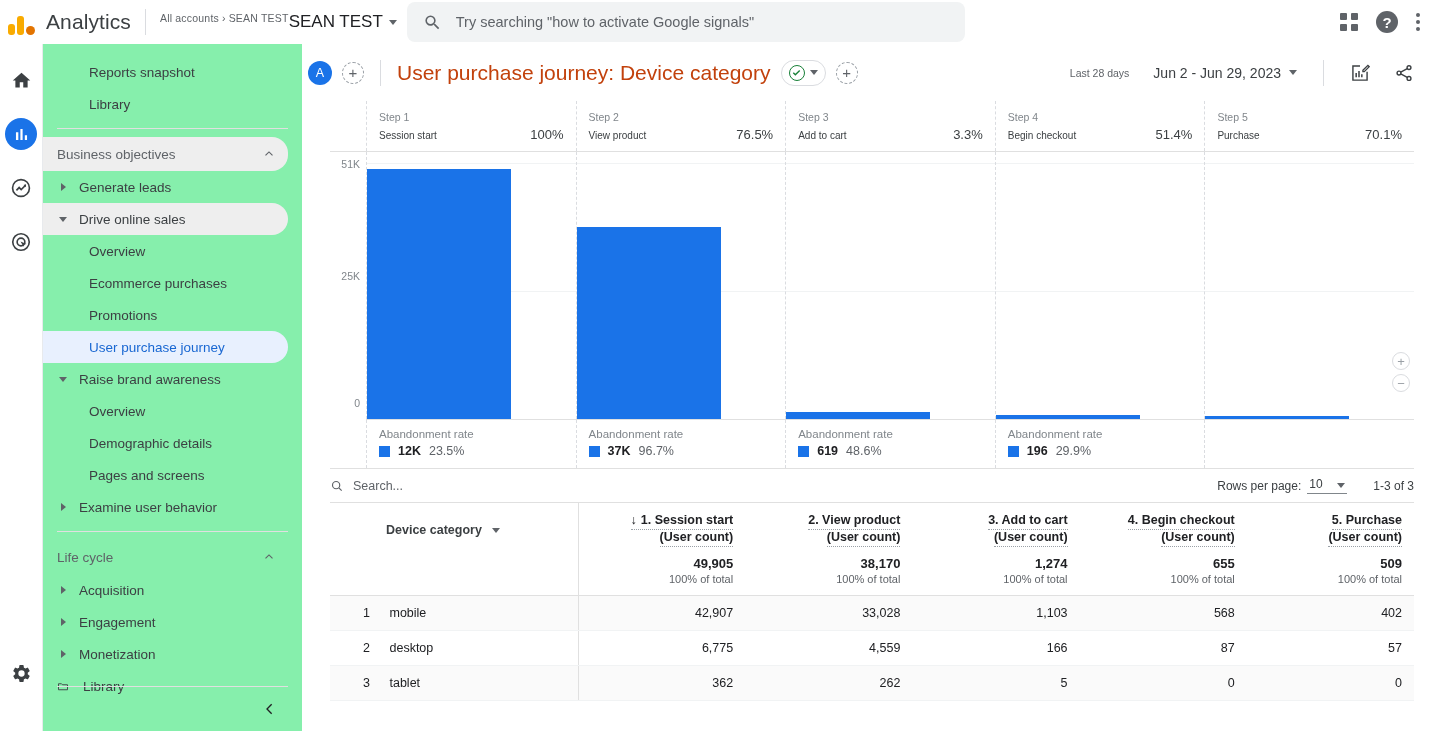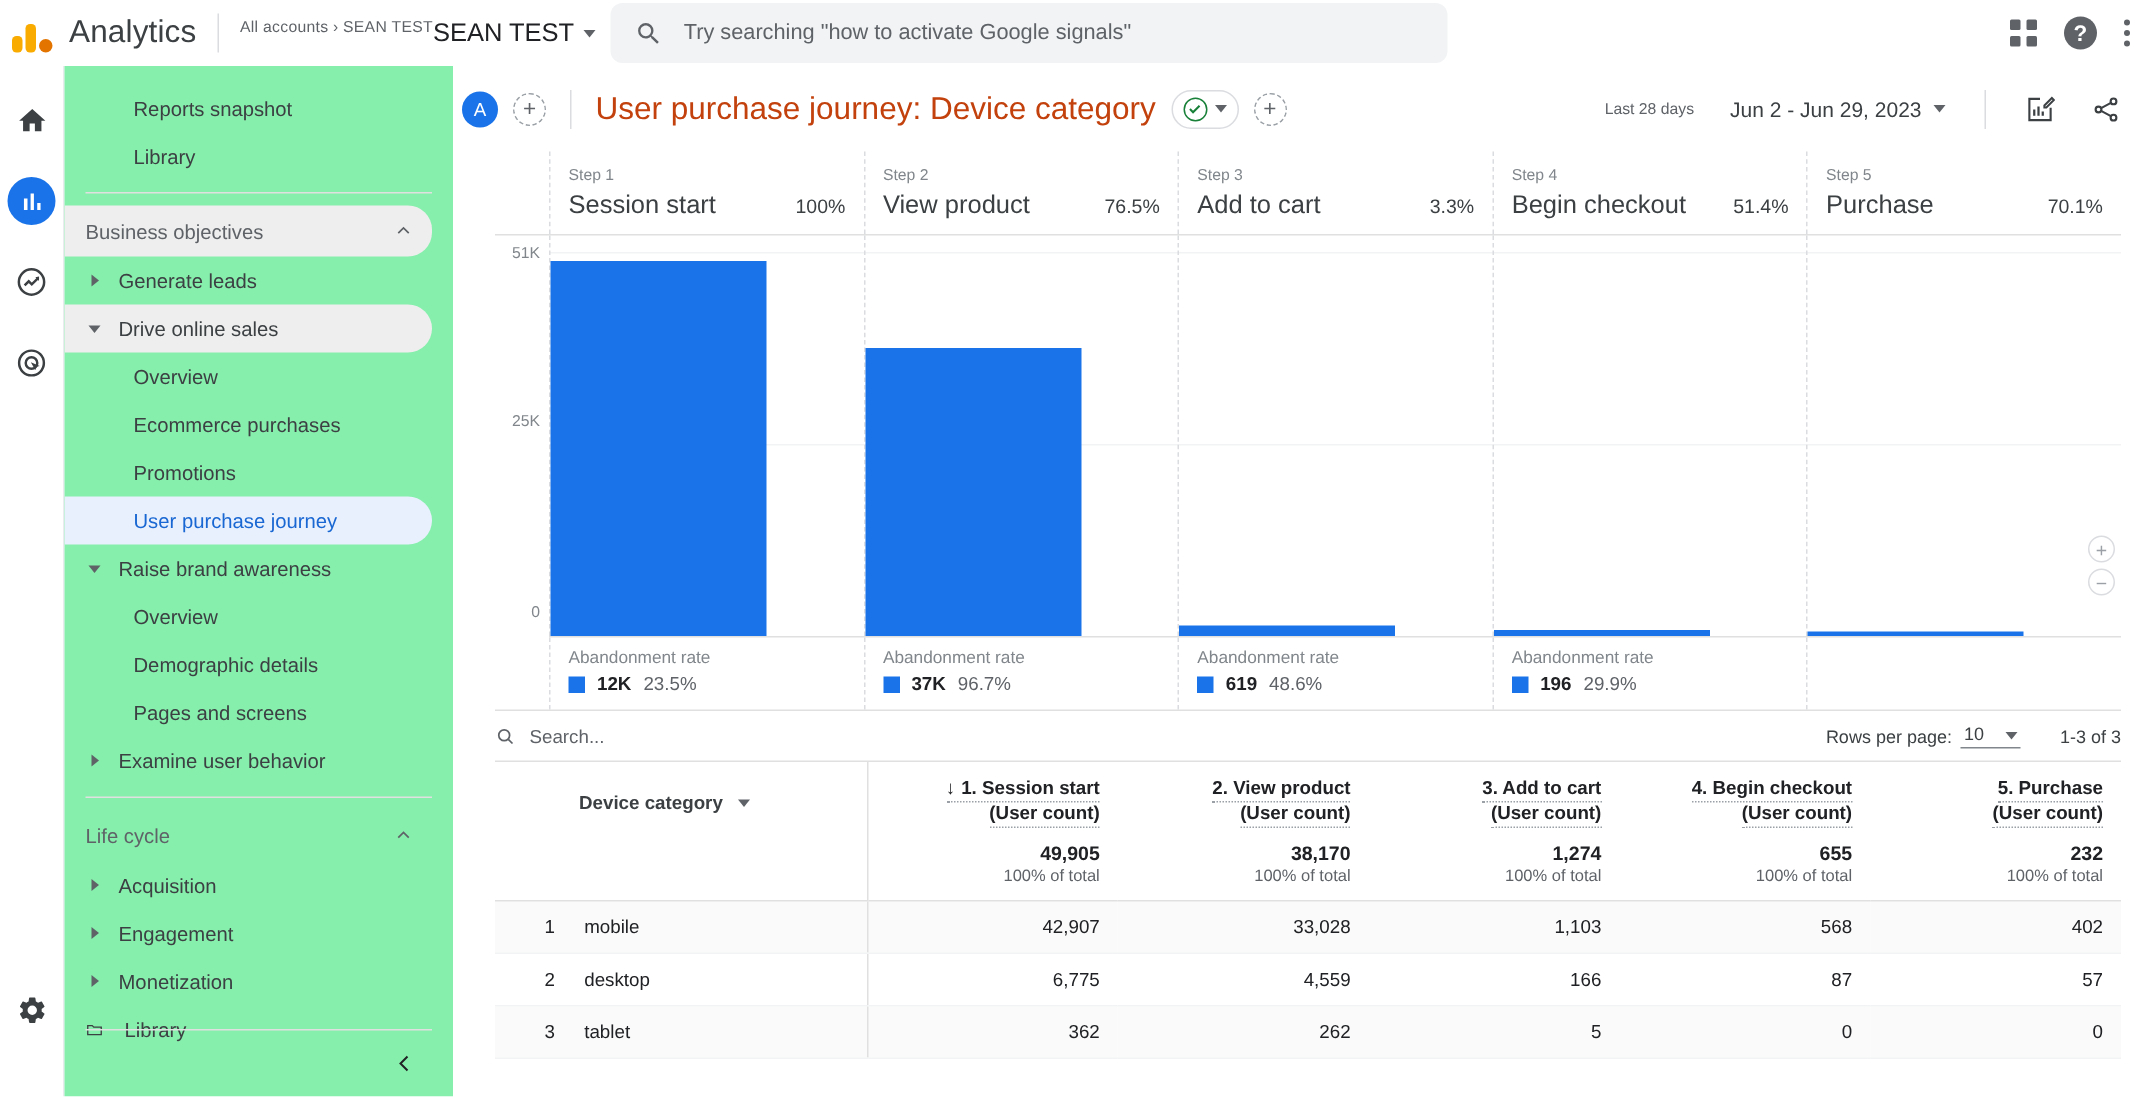--- a/index.html
+++ b/index.html
@@ -98,21 +98,21 @@
   .badge28 { font-size: 10.5px; color: #5f6368; }
   .daterange { font-size: 14px; color: #3c4043; display:flex; align-items:center; gap:8px; }
 
   
   .funnel { margin: 0 16px 0 28px; border: 0; }
   .steps-head { display: flex; border-bottom: 1px solid #e0e0e0; }
   .step-col { flex: 1; padding: 10px 12px 9px 12px; border-left: 1px dashed #dadce0; }
   .step-col:first-child { border-left: 0; }
   .step-n { font-size: 10.5px; color: #80868b; margin-bottom: 4px; }
   .step-row { display: flex; justify-content: space-between; align-items: baseline; }
-  .step-name { font-size: 17px; color: #3c4043; }
+  .step-name { font-size: 10px; color: #3c4043; }
   .step-pct { font-size: 13px; color: #3c4043; }
 
   .plot-wrap { display: flex; height: 268px; position: relative; }
   .yaxis { width: 36px; position: relative; }
   .ytick { position: absolute; right: 6px; font-size: 10.5px; color: #80868b; transform: translateY(-50%); }
   .plot { flex: 1; position: relative; display: flex; border-bottom: 1px solid #e0e0e0;}
   .bar-cell { flex: 1; position: relative; border-left: 1px dashed #dadce0; }
   .bar-cell:first-child { border-left: 0; }
   .bar { position: absolute; bottom: 0; left: 0; width: 100%; background: #1a73e8; }
   .gridline { position: absolute; left: 0; right: 0; height: 1px; background: #f1f3f4; }
@@ -553,21 +553,21 @@
         </td>
         <td>
           <div class="tot-num">1,274</div>
           <div class="tot-sub">100% of total</div>
         </td>
         <td>
           <div class="tot-num">655</div>
           <div class="tot-sub">100% of total</div>
         </td>
         <td>
-          <div class="tot-num">232</div>
+          <div class="tot-num">509</div>
           <div class="tot-sub">100% of total</div>
         </td>
       </tr>
     </thead>
     <tbody>
       <tr class="odd">
         <td class="dim">
           <span class="rowidx">1</span>
           <span class="rowname">mobile</span>
         </td>

